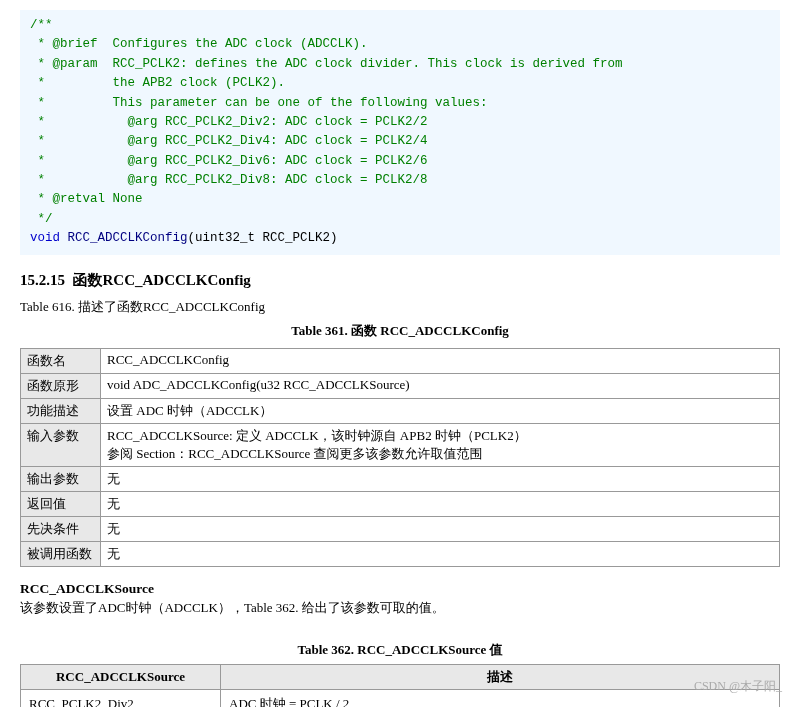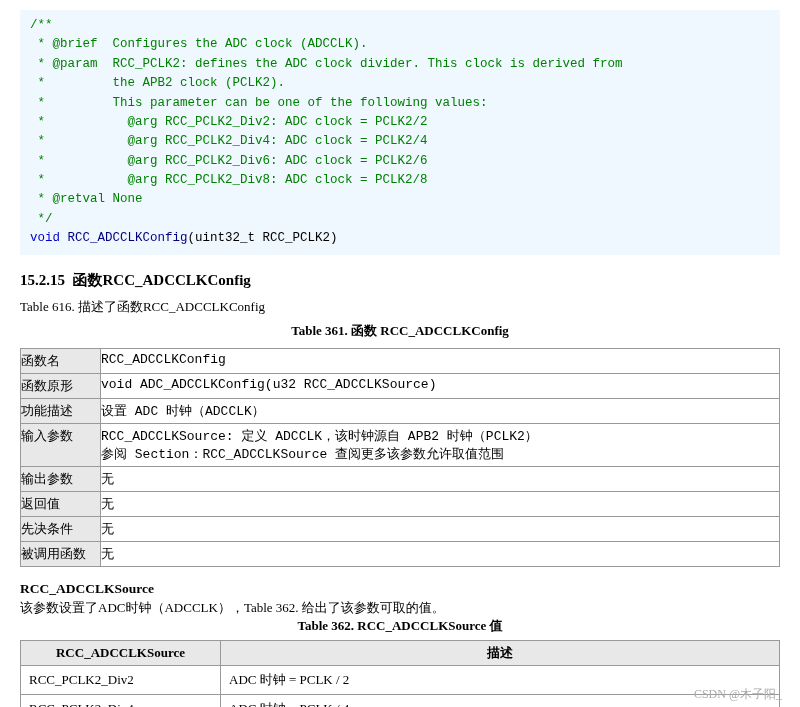--- a/index.html
+++ b/index.html
@@ -57,23 +57,22 @@
     .info-table caption {
       text-align: center;
       font-weight: bold;
       margin-bottom: 4px;
       caption-side: top;
       padding-bottom: 4px;
     }
 
     .info-table td, .info-table th {
       border: 1px solid #999;
-      padding: 3px 0;
+      padding: 3px 6px;
       vertical-align: top;
-      font-family: Liberation Mono, monospace;
     }
 
     .info-table .col-label {
       background: #e8e8e8;
       width: 80px;
       white-space: nowrap;
     }
 
     .value-table {
       border-collapse: collapse;
@@ -106,31 +105,32 @@
       margin-bottom: 2px;
     }
 
     .param-desc {
       font-size: 13px;
     }
 
     
     .footer {
       position: fixed;
-      bottom: 4px;
+      bottom: 12px;
       right: 18px;
       font-size: 12px;
       color: #aaa;
     }
 
     
     .tbl-caption-bold {
       font-weight: bold;
       margin-bottom: 5px;
       font-size: 13px;
+      margin-top: 24px;
     }
   </style>
 </head>
 <body>
 
 <div class="page-content">
 
   <div class="code-block"><span class="comment">/**
  * @brief  Configures the ADC clock (ADCCLK).
  * @param  RCC_PCLK2: defines the ADC clock divider. This clock is derived from

